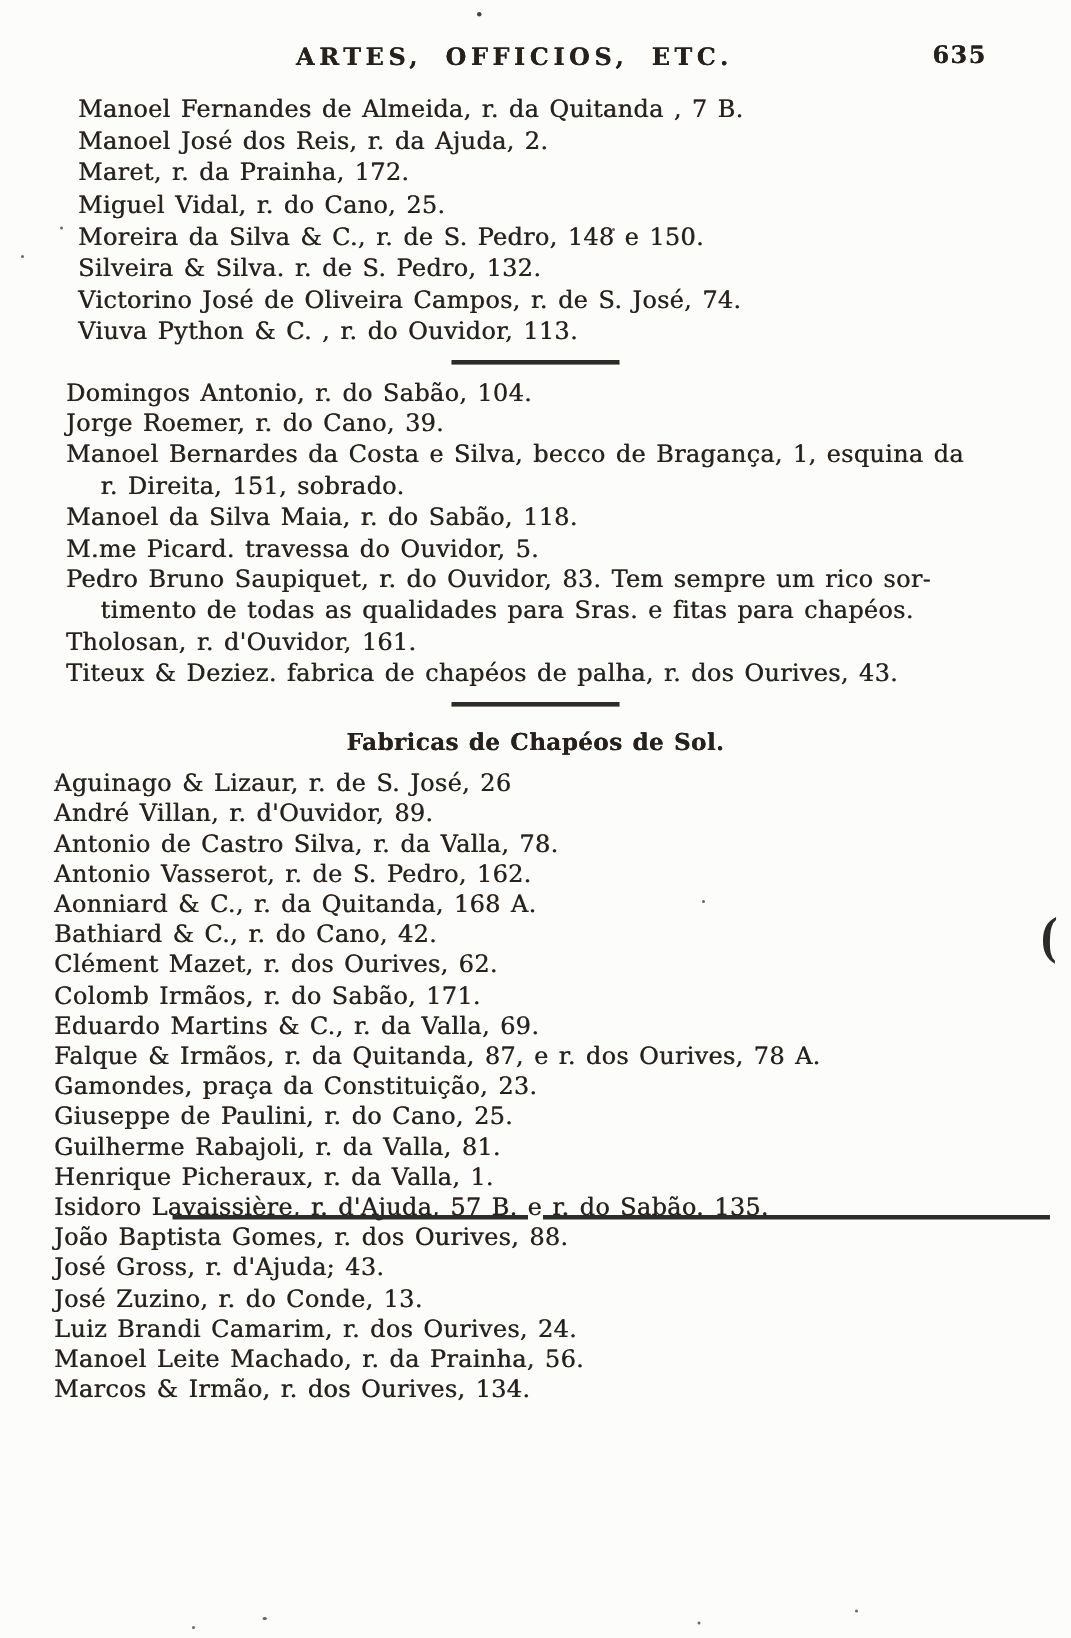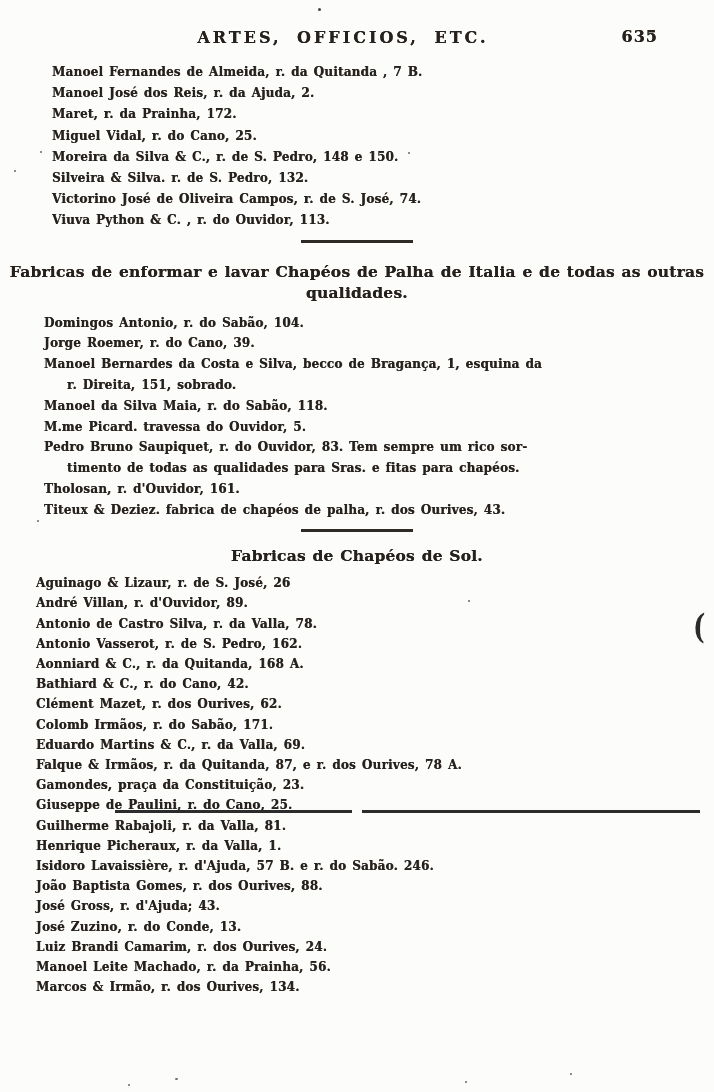--- a/index.html
+++ b/index.html
@@ -28,24 +28,23 @@
     font-weight: bold; font-size: 16px; letter-spacing: 1px;
     text-shadow: 0 0 0.4px rgba(30,25,20,.9);
   }
 
   
   .entries { padding-left: 52px; padding-right: 28px; }
   .entries p {
     margin: 0;
     padding-left: 23px; text-indent: -23px;   
     white-space: pre-line;
-    font-size: 12px;
+    font-size: 16px;
     letter-spacing: 0.2px; word-spacing: 1.5px;
     text-shadow: 0.35px 0 0 rgba(30,25,20,.75);
-    font-weight: bold;
   }
   .s1 { margin-top: 12px; } .s1 p { line-height: 21.2px; }
   .s2 { margin-top: 9px; padding-left: 44px;  } .s2 p { line-height: 20.8px; }
   .s3 { margin-top: 7px; padding-left: 36px;  } .s3 p { line-height: 20.2px; }
 
   
   .section-heading {
     margin: 0; text-align: center;
     font-weight: bold; font-size: 15.5px; line-height: 21.5px;
     white-space: pre-line;
@@ -98,22 +97,20 @@
     <p>Maret, r. da Prainha, 172.</p>
     <p>Miguel Vidal, r. do Cano, 25.</p>
     <p>Moreira da Silva &amp; C., r. de S. Pedro, 148 e 150.</p>
     <p>Silveira &amp; Silva. r. de S. Pedro, 132.</p>
     <p>Victorino José de Oliveira Campos, r. de S. José, 74.</p>
     <p>Viuva Python &amp; C. , r. do Ouvidor, 113.</p>
   </div>
 
   <div class="divider divider-1"></div>
 
-  <h2 class="section-heading heading-2">Fabricas de enformar e lavar Chapéos de Palha de Italia e de todas as outras
-qualidades.</h2>
 
   <div class="entries s2">
     <p>Domingos Antonio, r. do Sabão, 104.</p>
     <p>Jorge Roemer, r. do Cano, 39.</p>
     <p>Manoel Bernardes da Costa e Silva, becco de Bragança, 1, esquina da
 r. Direita, 151, sobrado.</p>
     <p>Manoel da Silva Maia, r. do Sabão, 118.</p>
     <p>M.me Picard. travessa do Ouvidor, 5.</p>
     <p>Pedro Bruno Saupiquet, r. do Ouvidor, 83. Tem sempre um rico sor-
 timento de todas as qualidades para Sras. e fitas para chapéos.</p>
@@ -133,21 +130,21 @@
     <p>Aonniard &amp; C., r. da Quitanda, 168 A.</p>
     <p>Bathiard &amp; C., r. do Cano, 42.</p>
     <p>Clément Mazet, r. dos Ourives, 62.</p>
     <p>Colomb Irmãos, r. do Sabão, 171.</p>
     <p>Eduardo Martins &amp; C., r. da Valla, 69.</p>
     <p>Falque &amp; Irmãos, r. da Quitanda, 87, e r. dos Ourives, 78 A.</p>
     <p>Gamondes, praça da Constituição, 23.</p>
     <p>Giuseppe de Paulini, r. do Cano, 25.</p>
     <p>Guilherme Rabajoli, r. da Valla, 81.</p>
     <p>Henrique Picheraux, r. da Valla, 1.</p>
-    <p>Isidoro Lavaissière, r. d'Ajuda, 57 B. e r. do Sabão. 246.</p>
+    <p>Isidoro Lavaissière, r. d'Ajuda, 57 B. e r. do Sabão. 135.</p>
     <p>João Baptista Gomes, r. dos Ourives, 88.</p>
     <p>José Gross, r. d'Ajuda; 43.</p>
     <p>José Zuzino, r. do Conde, 13.</p>
     <p>Luiz Brandi Camarim, r. dos Ourives, 24.</p>
     <p>Manoel Leite Machado, r. da Prainha, 56.</p>
     <p>Marcos &amp; Irmão, r. dos Ourives, 134.</p>
   </div>
 
   <span class="edge-mark">(</span>
 

